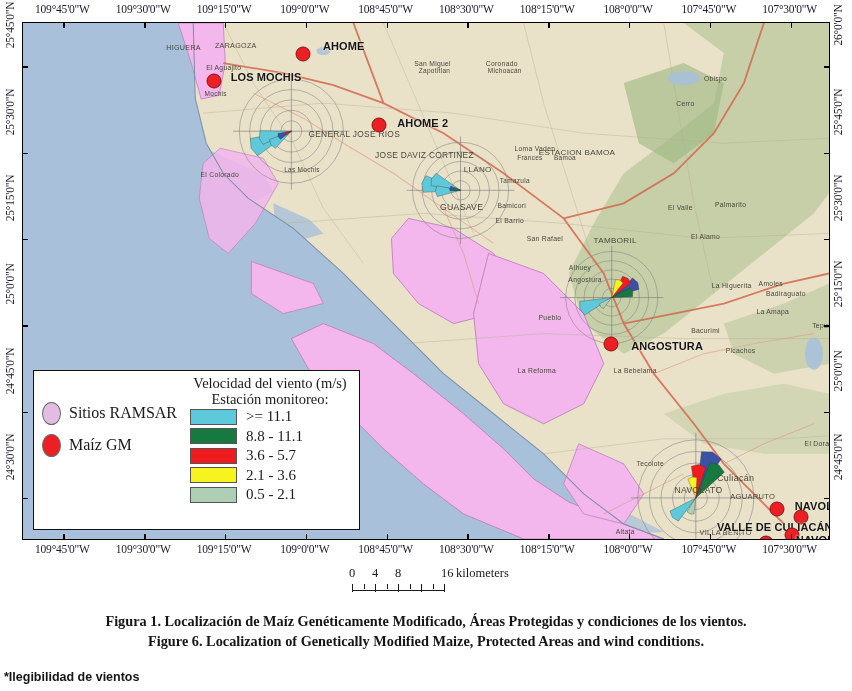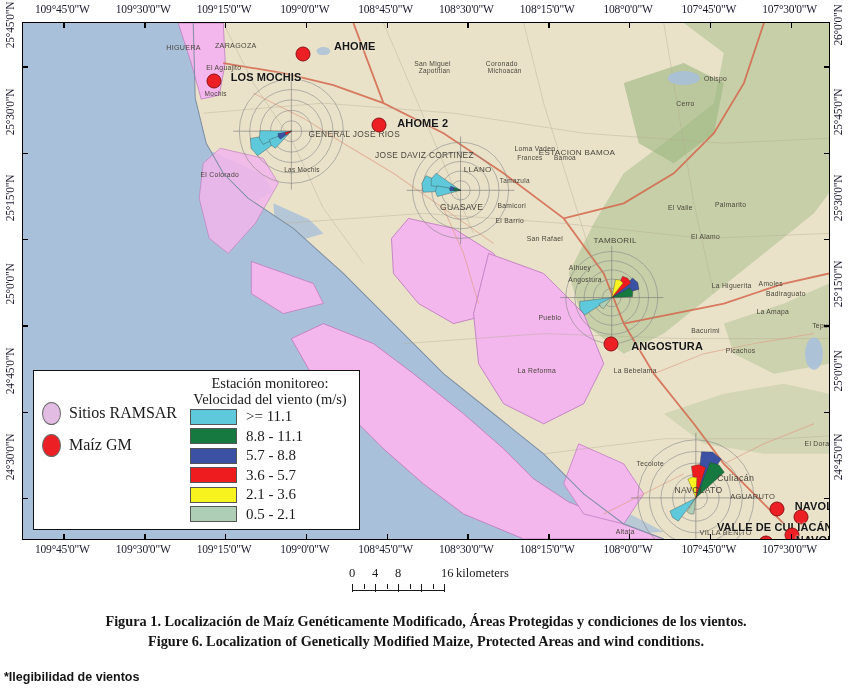--- a/index.html
+++ b/index.html
@@ -308,21 +308,21 @@
         <div style="position: absolute; white-space: nowrap; color: rgb(74, 70, 60); font-family: &quot;Liberation Sans&quot;, sans-serif; transform: translate(-50%, -50%); font-size: 6.75px; letter-spacing: 0.3px; left: 627.329px; top: 439.546px;">Tecolote</div>
         <div style="position: absolute; white-space: nowrap; color: rgb(74, 70, 60); font-family: &quot;Liberation Sans&quot;, sans-serif; transform: translate(-50%, -50%); font-size: 6.75px; letter-spacing: 0.3px; left: 797.963px; top: 420.435px;">El Dorado</div>
         <div style="position: absolute; white-space: nowrap; color: rgb(74, 70, 60); font-family: &quot;Liberation Sans&quot;, sans-serif; transform: translate(-50%, -50%); font-size: 6.75px; letter-spacing: 0.3px; left: 662.46px; top: 80.466px;">Cerro</div>
         <div style="position: absolute; white-space: nowrap; color: rgb(74, 70, 60); font-family: &quot;Liberation Sans&quot;, sans-serif; transform: translate(-50%, -50%); font-size: 6.75px; letter-spacing: 0.3px; left: 802.981px; top: 301.748px;">Tepuche</div>
         <div style="position: absolute; white-space: nowrap; color: rgb(74, 70, 60); font-family: &quot;Liberation Sans&quot;, sans-serif; transform: translate(-50%, -50%); font-size: 6.75px; letter-spacing: 0.3px; left: 692.571px; top: 55.3204px;">Obispo</div>
       </div>
 
     <div id="site-layer" style="position:absolute;left:0;top:0;width:100%;height:100%;">
         <div class="site" style="left: 280.04px; top: 31.1806px;">
           <div class="dot" style="background: rgb(236, 32, 36);"></div>
-          <div class="lbl" style="left: 20px; top: -14px; margin-left: 11px;">AHOME</div>
+          <div class="lbl" style="left: 20px; top: -14px;">AHOME</div>
         </div>
         <div class="site" style="left: 190.708px; top: 58.3379px;">
           <div class="dot" style="background: rgb(236, 32, 36);"></div>
           <div class="lbl" style="left: 17px; top: -10px;">LOS MOCHIS</div>
         </div>
         <div class="site" style="left: 356.323px; top: 101.588px;">
           <div class="dot" style="background: rgb(236, 32, 36);"></div>
           <div class="lbl" style="left: 18px; top: -8px;">AHOME 2</div>
         </div>
         <div class="site" style="left: 588.184px; top: 320.858px;">
@@ -385,34 +385,30 @@
         <div class="leg-row">
           <div class="leg-circle" style="background: rgb(226, 188, 226);"></div>
           <span class="txt">Sitios RAMSAR</span>
         </div>
         <div class="leg-row">
           <div class="leg-circle" style="background: rgb(236, 32, 36);"></div>
           <span class="txt">Maíz GM</span>
         </div>
       </div>
     <div id="legend-right">
+      <div class="leg-title">Velocidad del viento (m/s)</div>
       <div class="leg-title">Estación monitoreo:</div>
-      <div class="leg-title">Velocidad del viento (m/s)</div>
       <div id="wind-classes">
           <div class="swatch-row">
             <div class="swatch" style="background: rgb(94, 201, 218);"></div>
             <span class="txt">&gt;= 11.1</span>
           </div>
           <div class="swatch-row">
             <div class="swatch" style="background: rgb(22, 121, 63);"></div>
             <span class="txt">8.8 - 11.1</span>
-          </div>
-          <div class="swatch-row">
-            <div class="swatch" style="background: rgb(58, 81, 164);"></div>
-            <span class="txt">5.7 - 8.8</span>
           </div>
           <div class="swatch-row">
             <div class="swatch" style="background: rgb(239, 28, 31);"></div>
             <span class="txt">3.6 - 5.7</span>
           </div>
           <div class="swatch-row">
             <div class="swatch" style="background: rgb(246, 243, 30);"></div>
             <span class="txt">2.1 - 3.6</span>
           </div>
           <div class="swatch-row">

